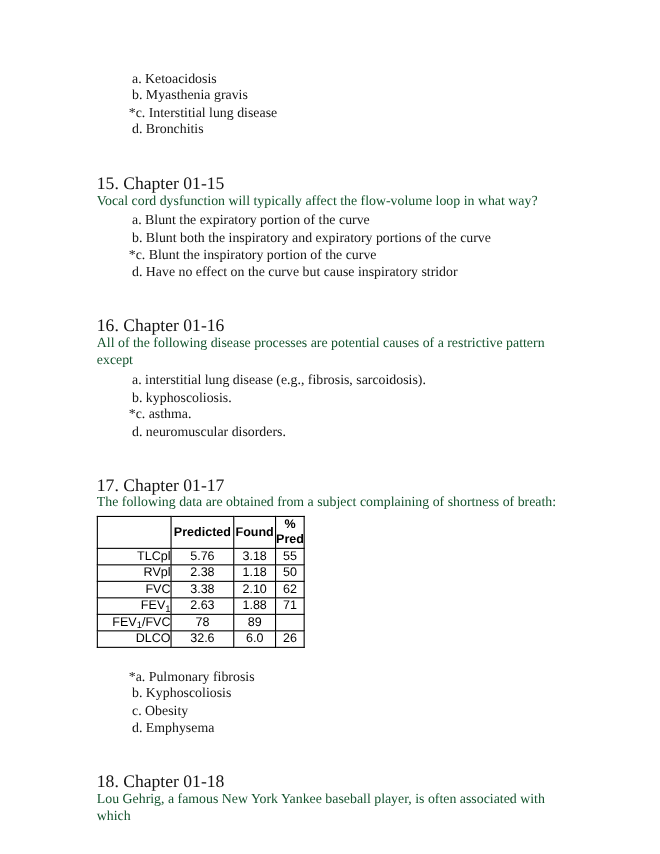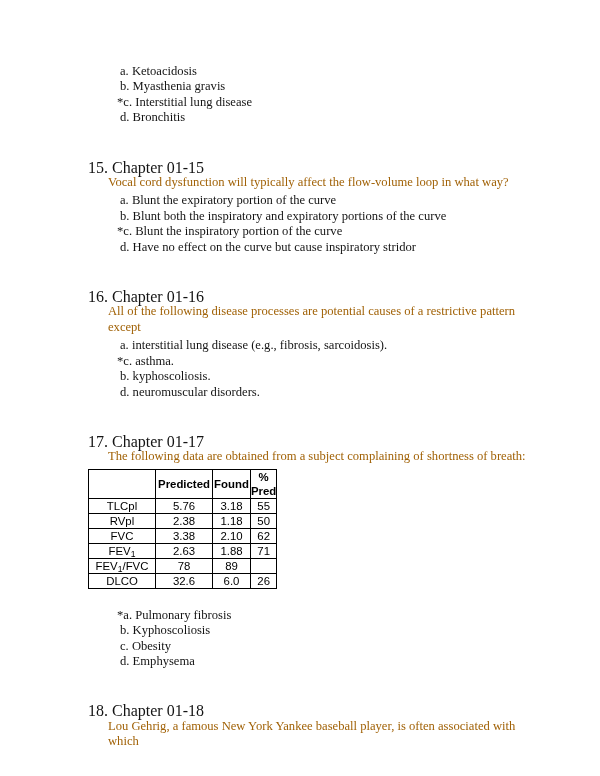--- a/index.html
+++ b/index.html
@@ -39,22 +39,21 @@
     font-family: "Liberation Serif", serif;
     font-size: 16px;
     line-height: 15.4px;
     color: #141414;
     white-space: nowrap;
   }
   .qstem {
     font-family: "Liberation Serif", serif;
     font-size: 12.6px;
     line-height: 15.4px;
-    color: #a16207;
-    margin-left: 20px;
+    color: #14532d;
   }
   .answers {
     margin-top: 3px;
     padding-left: 32px;
   }
   .answer {
     font-family: "Liberation Serif", serif;
     font-size: 12.6px;
     line-height: 15.4px;
     color: #141414;
@@ -86,21 +85,21 @@
   }
   table.pft th {
     font-weight: bold;
   }
   .col-label  { width: 67px; }
   .col-pred   { width: 57px; }
   .col-found  { width: 38px; }
   .col-pct    { width: 22px; }
 
   .cell-label {
-    text-align: center;
+    text-align: right;
     padding-left: 1px;
     margin-left: 48px;
   }
   .cell-num {
     text-align: center;
   }
   .hdr-blank { height: 28px; }
   .hdr-cell {
     text-align: center;
     vertical-align: top;
@@ -159,22 +158,22 @@
       </div>
     </div>
 
     <div class="gap-lg"></div>
 
     <div class="qblock">
       <div class="qhead">16. Chapter 01-16</div>
       <div class="qstem">All of the following disease processes are potential causes of a restrictive pattern except</div>
       <div class="answers">
         <div class="answer">a. interstitial lung disease (e.g., fibrosis, sarcoidosis).</div>
+        <div class="answer">b. kyphoscoliosis.</div>
         <div class="answer starred">*c. asthma.</div>
-        <div class="answer">b. kyphoscoliosis.</div>
         <div class="answer">d. neuromuscular disorders.</div>
       </div>
     </div>
 
     <div class="gap-lg"></div>
 
     <div class="qblock">
       <div class="qhead">17. Chapter 01-17</div>
       <div class="qstem">The following data are obtained from a subject complaining of shortness of breath:</div>
 

